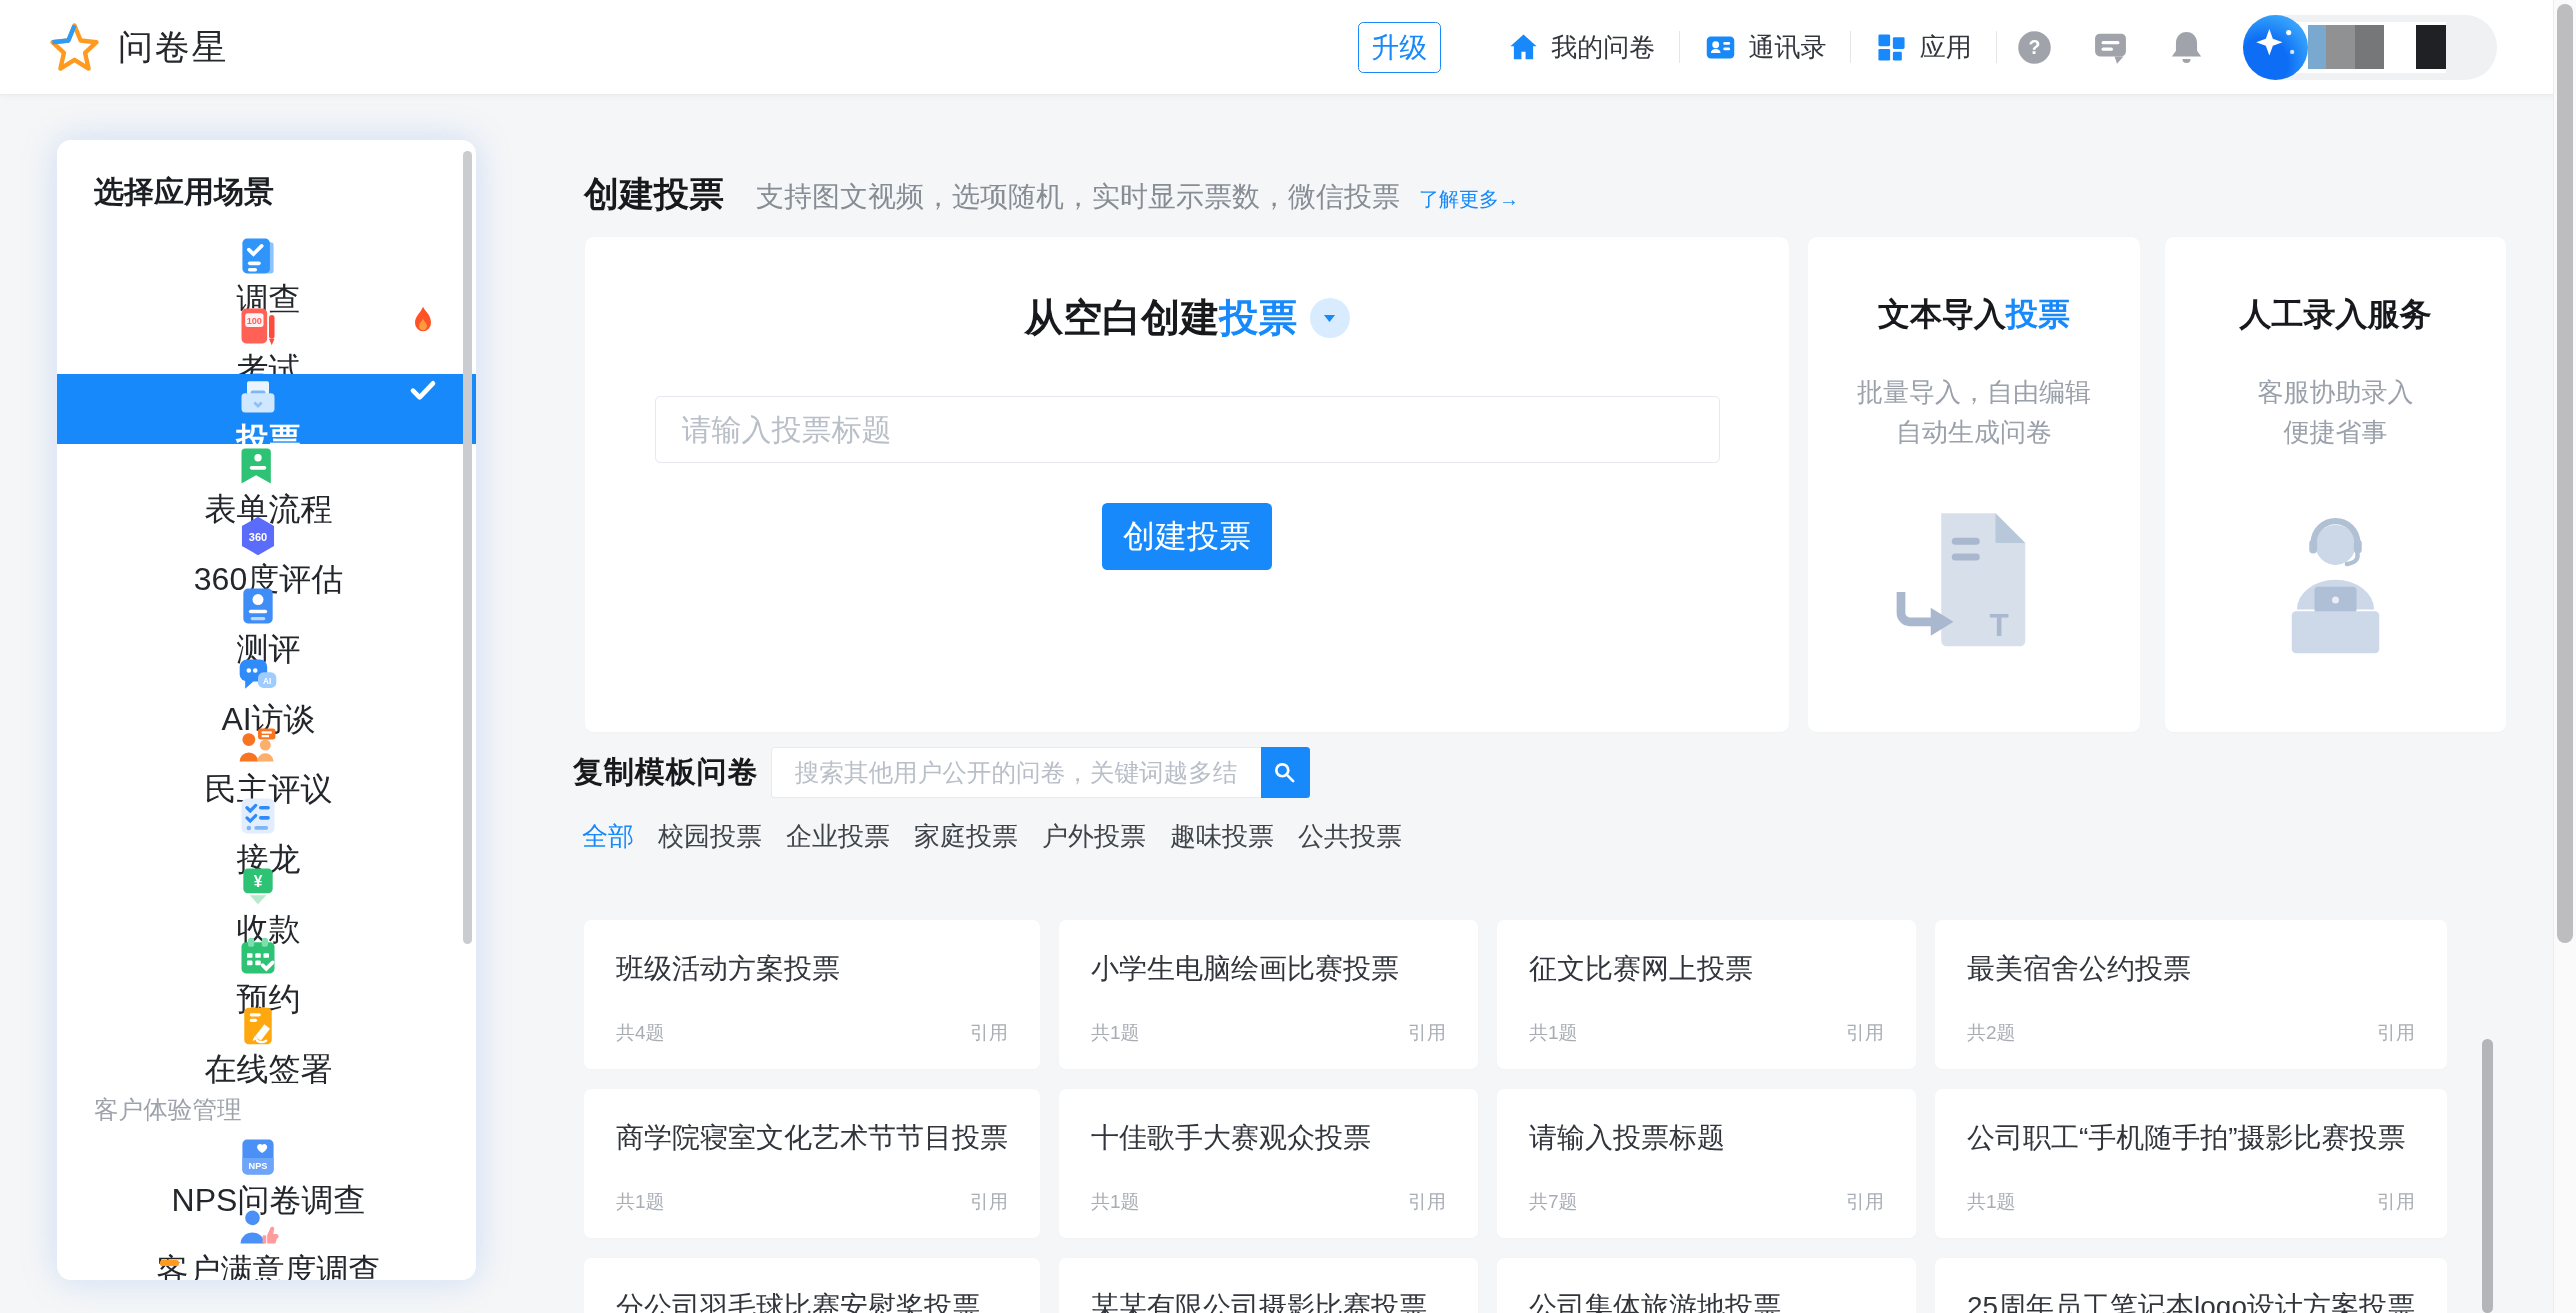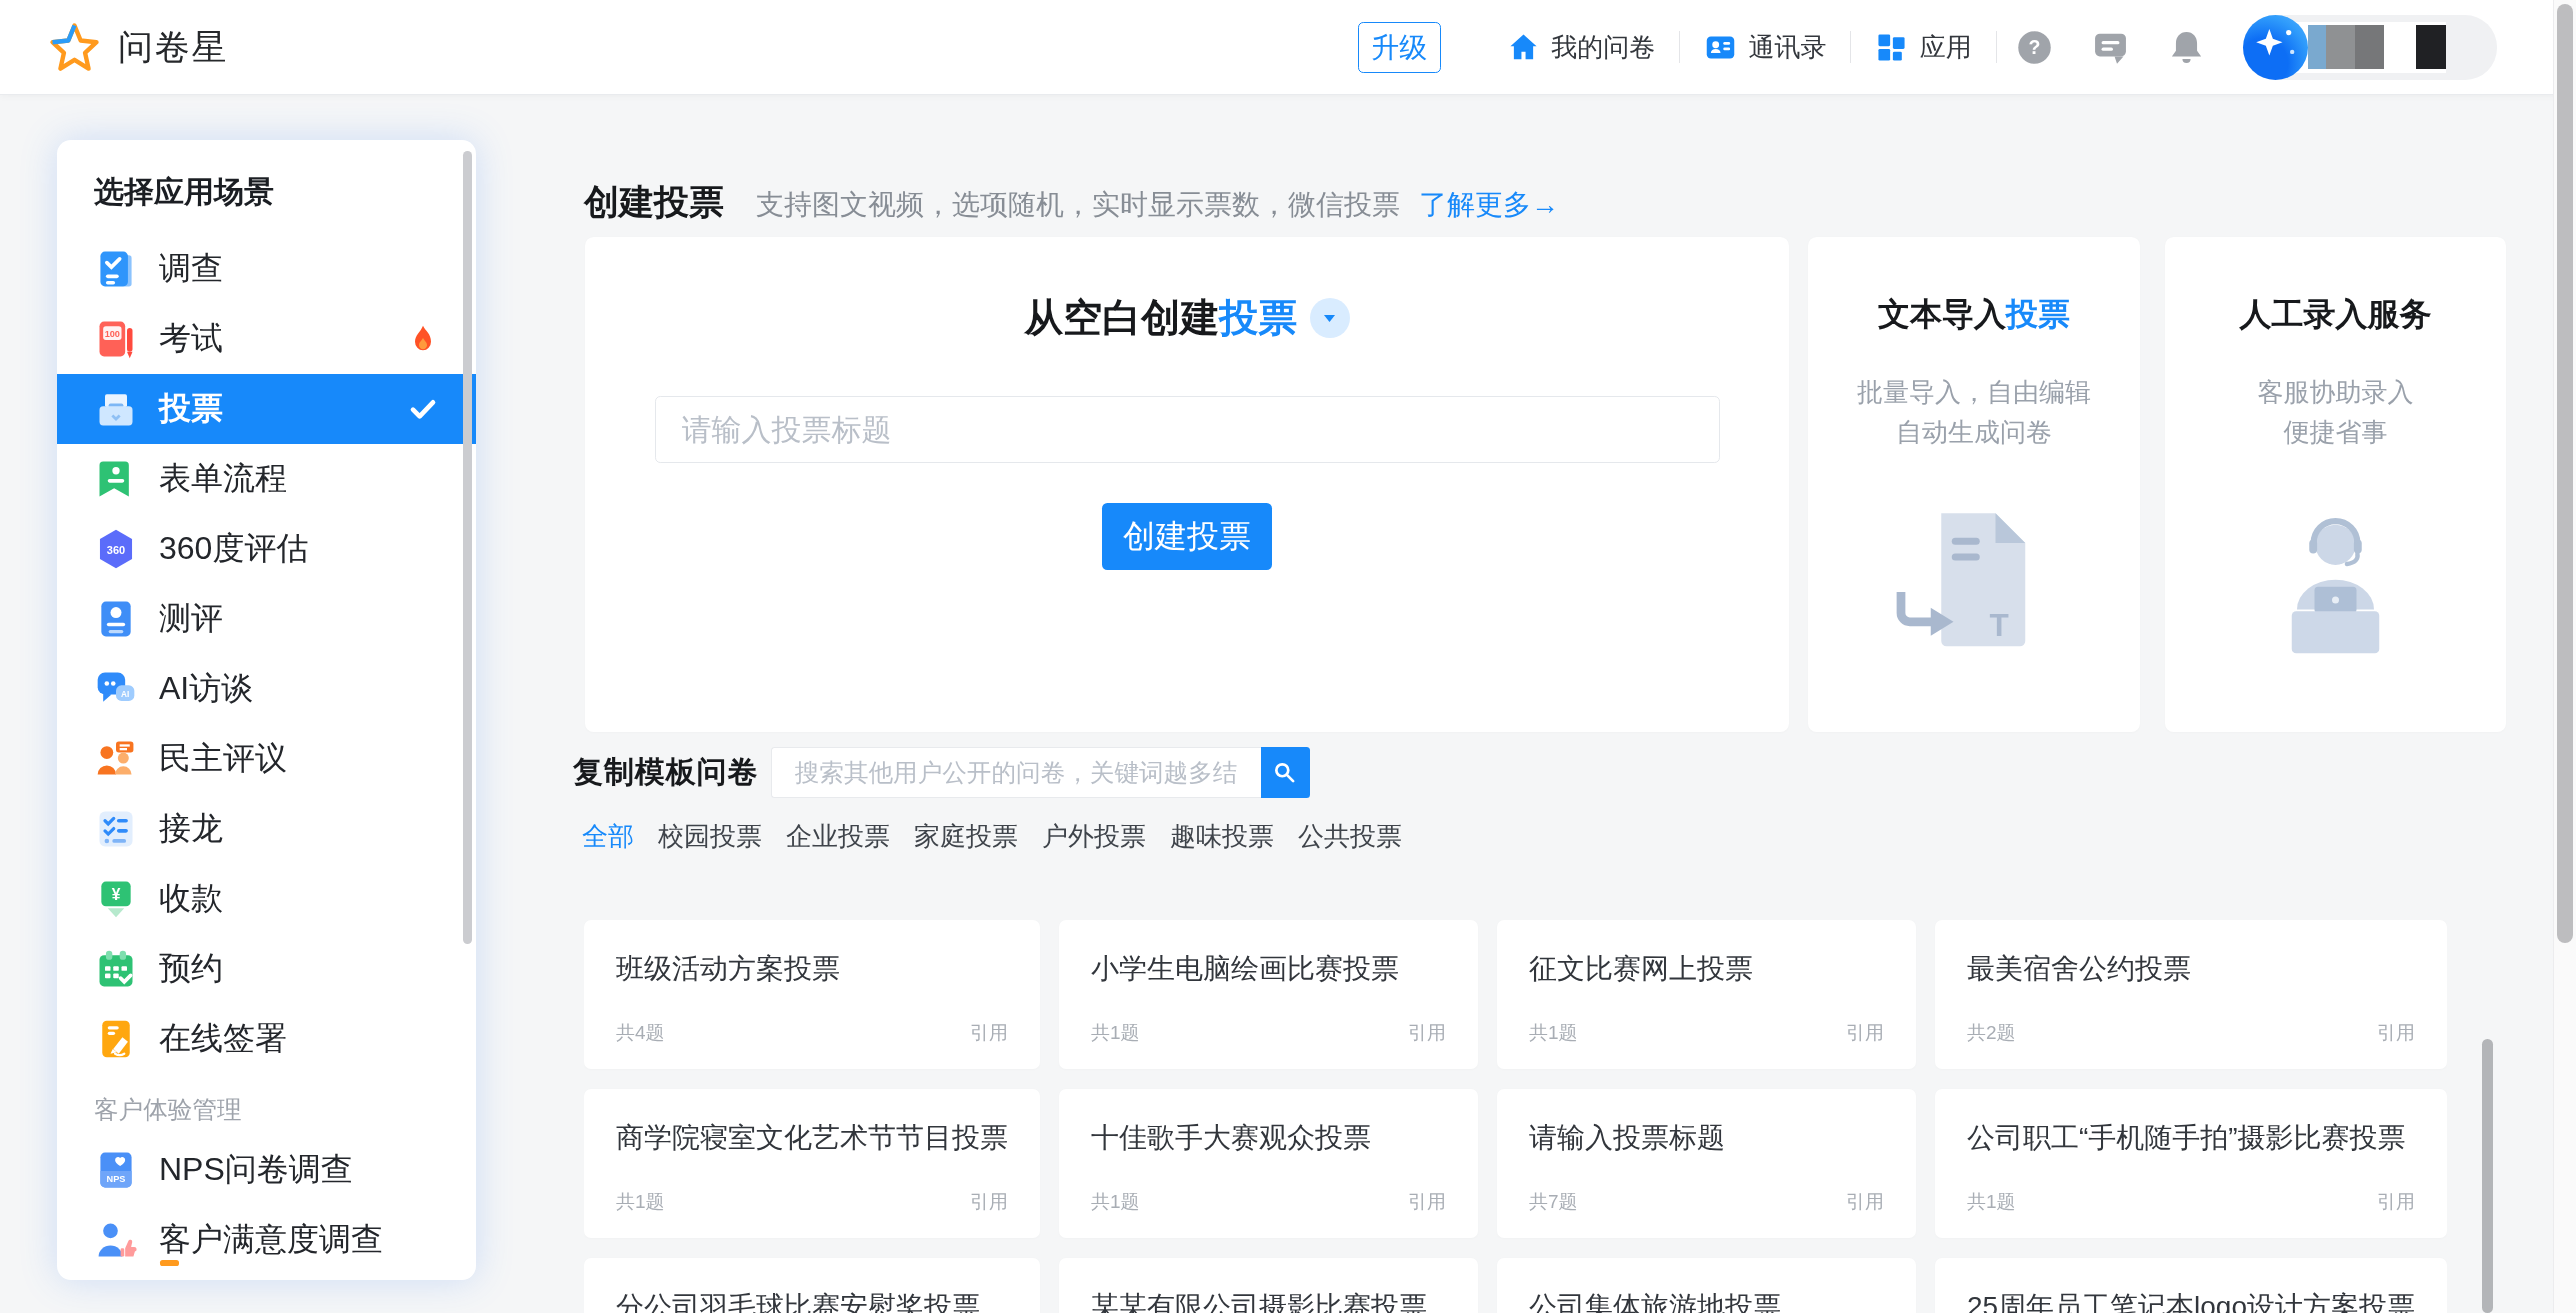--- a/index.html
+++ b/index.html
@@ -24,35 +24,35 @@
   .avatar-circle{position:absolute;left:0;top:0;width:65px;height:65px;border-radius:50%;
     background:radial-gradient(circle at 30% 75%,#0d6ef5 0 38%,#2f9bfb 70%,#55b4ff 100%);}
   .censor-strip{position:absolute;left:46px;top:7px;right:51px;height:51px;background:#fff;
     display:flex;align-items:center;gap:0;}
   .censor-block{height:44px;}
 
   
   .sidebar{position:absolute;left:57px;top:140px;width:419px;height:1140px;background:#fff;border-radius:14px;
     box-shadow:0 0 37px rgba(64,132,246,.22);overflow:hidden;z-index:4;}
   .sidebar-title{margin:32px 0 21px 37px;font-size:30px;font-weight:bold;color:#1b1e23;}
-  .side-item{height:70px;display:flex;align-items:center;padding:0 33px 0 37px;position:relative;cursor:pointer;}
+  .side-item{height:70px;display:flex;align-items:center;padding:0 33px 0 37px;position:relative;cursor:pointer;flex-direction:column;}
   .side-item .sicon{width:44px;height:44px;margin-right:21px;flex:0 0 auto;}
   .side-item .slabel{font-size:32px;color:#23262b;white-space:nowrap;}
   .side-item.selected{background:#1789fa;}
   .side-item.selected .slabel{color:#fff;font-weight:bold;}
   .side-right-ic{position:absolute;right:37px;width:32px;height:32px;}
   .side-section{margin:19px 0 8.8px 37px;font-size:24.6px;color:#9ea3ab;}
   .side-partial{position:absolute;left:103px;bottom:14px;width:19px;height:6.1px;border-radius:2.6px;background:#ff9a1e;}
   .side-scroll{position:absolute;right:4.4px;top:10.5px;width:8.8px;height:793px;border-radius:4.4px;background:#cbccd0;cursor:pointer;}
 
   
   .main-heading{position:absolute;left:584px;top:142px;display:flex;align-items:baseline;}
   .mh-title{font-size:35px;font-weight:bold;color:#17191c;}
   .mh-sub{font-size:28px;color:#878d95;margin-left:32px;}
-  .mh-link{font-size:28px;color:#1789fa;margin-left:19px;cursor:pointer;margin-top:44px;}
+  .mh-link{font-size:20px;color:#1789fa;margin-left:19px;cursor:pointer;margin-top:44px;}
 
   
   .card{position:absolute;background:#fff;border-radius:8.8px;box-shadow:0 0.9px 2.6px rgba(0,0,0,.02);}
   .card-blank{left:585px;top:237px;width:1204px;height:495px;}
   .blank-title{display:flex;justify-content:center;align-items:center;margin-top:54px;
     font-size:39px;font-weight:bold;cursor:pointer;}
   .blank-title .black{color:#17191c;}
   .blank-title .blue{color:#1789fa;}
   .caret-circle{width:40px;height:40px;border-radius:50%;background:#d9ecff;margin-left:12.3px;
     display:flex;align-items:center;justify-content:center;cursor:pointer;}

